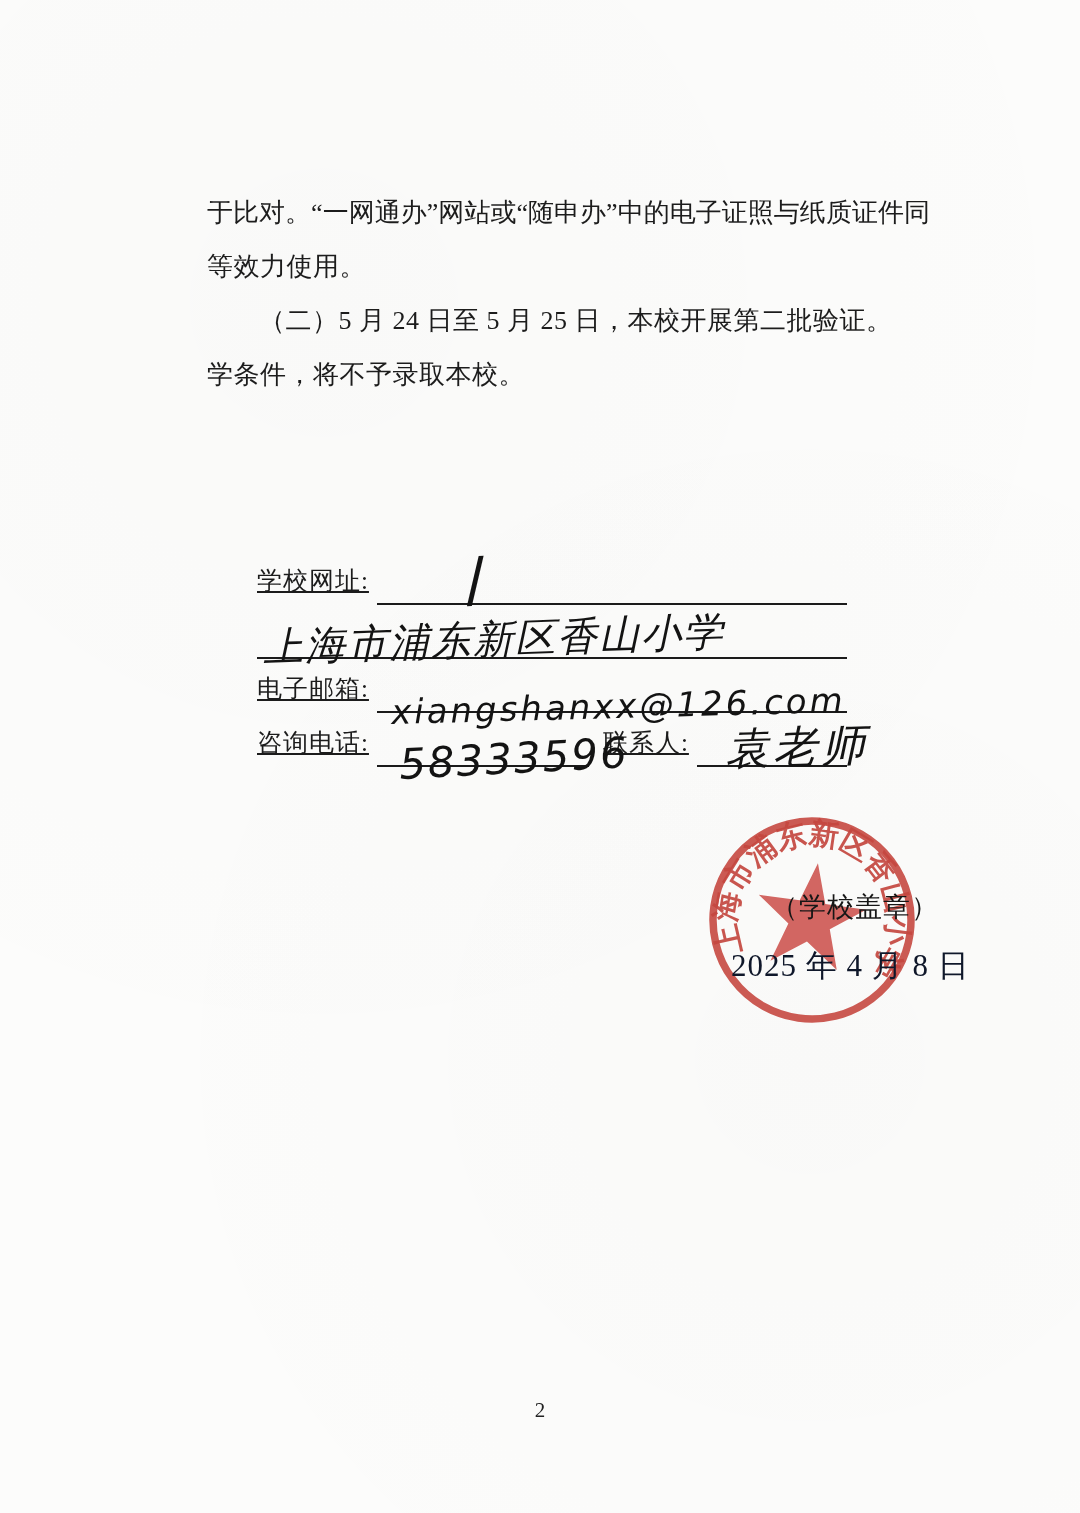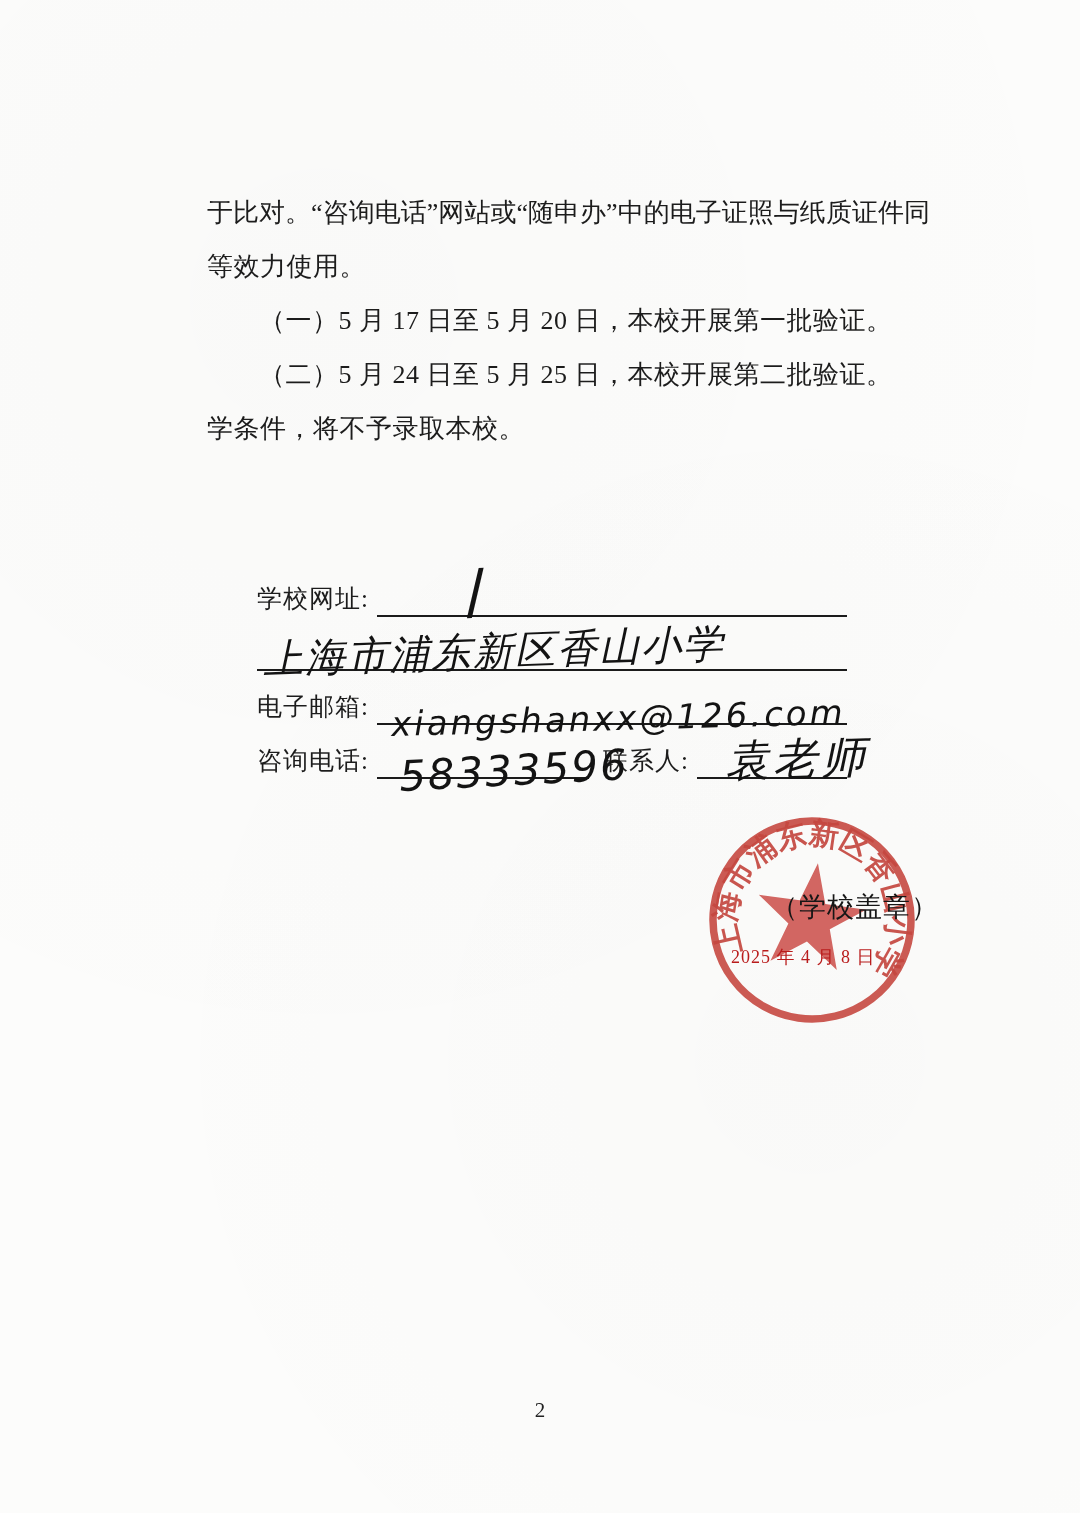--- a/index.html
+++ b/index.html
@@ -29,22 +29,22 @@
   .wrapline{white-space:normal;}
   .justify{text-align:justify;text-align-last:justify;letter-spacing:0;}
   .indent{text-indent:52px;}
   .heading{
     font-family:"Liberation Sans","DejaVu Sans",sans-serif;
     font-weight:700;font-size:27px;letter-spacing:1px;
   }
 
   .form{position:absolute;left:207px;top:563px;width:640px;}
   .form-row{
-    display:flex;align-items:flex-end;
-    height:54px;padding-left:50px;box-sizing:border-box;
+    display:flex;align-items:flex-start;
+    height:54px;padding-left:50px;box-sizing:border-box;text-decoration:underline;
   }
   .flabel{
     font-size:25px;line-height:36px;white-space:nowrap;
     padding-right:8px;letter-spacing:1px;
   }
   .flabel.mid{padding-left:14px;}
   .uline{
     flex:1;position:relative;height:40px;
     border-bottom:2.5px solid #1b1b1b;
   }
@@ -63,37 +63,36 @@
   .stamp{
     position:absolute;left:702px;top:810px;width:220px;height:220px;
     transform:rotate(8deg);opacity:0.93;
   }
   .seal-caption{
     position:absolute;left:771px;top:889px;
     font-size:27px;letter-spacing:1px;color:#161616;white-space:nowrap;z-index:3;
   }
   .seal-date{
     position:absolute;left:731px;top:945px;
-    font-size:18px;letter-spacing:1px;color:#b91c1c;white-space:nowrap;z-index:3;
+    font-size:31px;letter-spacing:1px;color:#0f172a;white-space:nowrap;z-index:3;
   }
 
   .page-number{
     position:absolute;left:0;top:1398px;width:100%;
     text-align:center;font-size:21px;color:#222;
   }
 </style>
 </head>
 <body>
 
 <div class="page">
 
   <div class="content">
-    <p class="line wrapline justify">于比对。“咨询电话”网站或“随申办”中的电子证照与纸质证件同</p>
+    <p class="line wrapline justify">于比对。“一网通办”网站或“随申办”中的电子证照与纸质证件同</p>
     <p class="line">等效力使用。</p>
-    <p class="line indent">（一）5 月 17 日至 5 月 20 日，本校开展第一批验证。</p>
     <p class="line indent">（二）5 月 24 日至 5 月 25 日，本校开展第二批验证。</p>
     <p class="line">学条件，将不予录取本校。</p>
   </div>
 
   <div class="form">
 
     <div class="form-row">
       <span class="flabel">学校网址:</span>
       <span class="uline">
         <span class="hw hw-slash">/</span>

